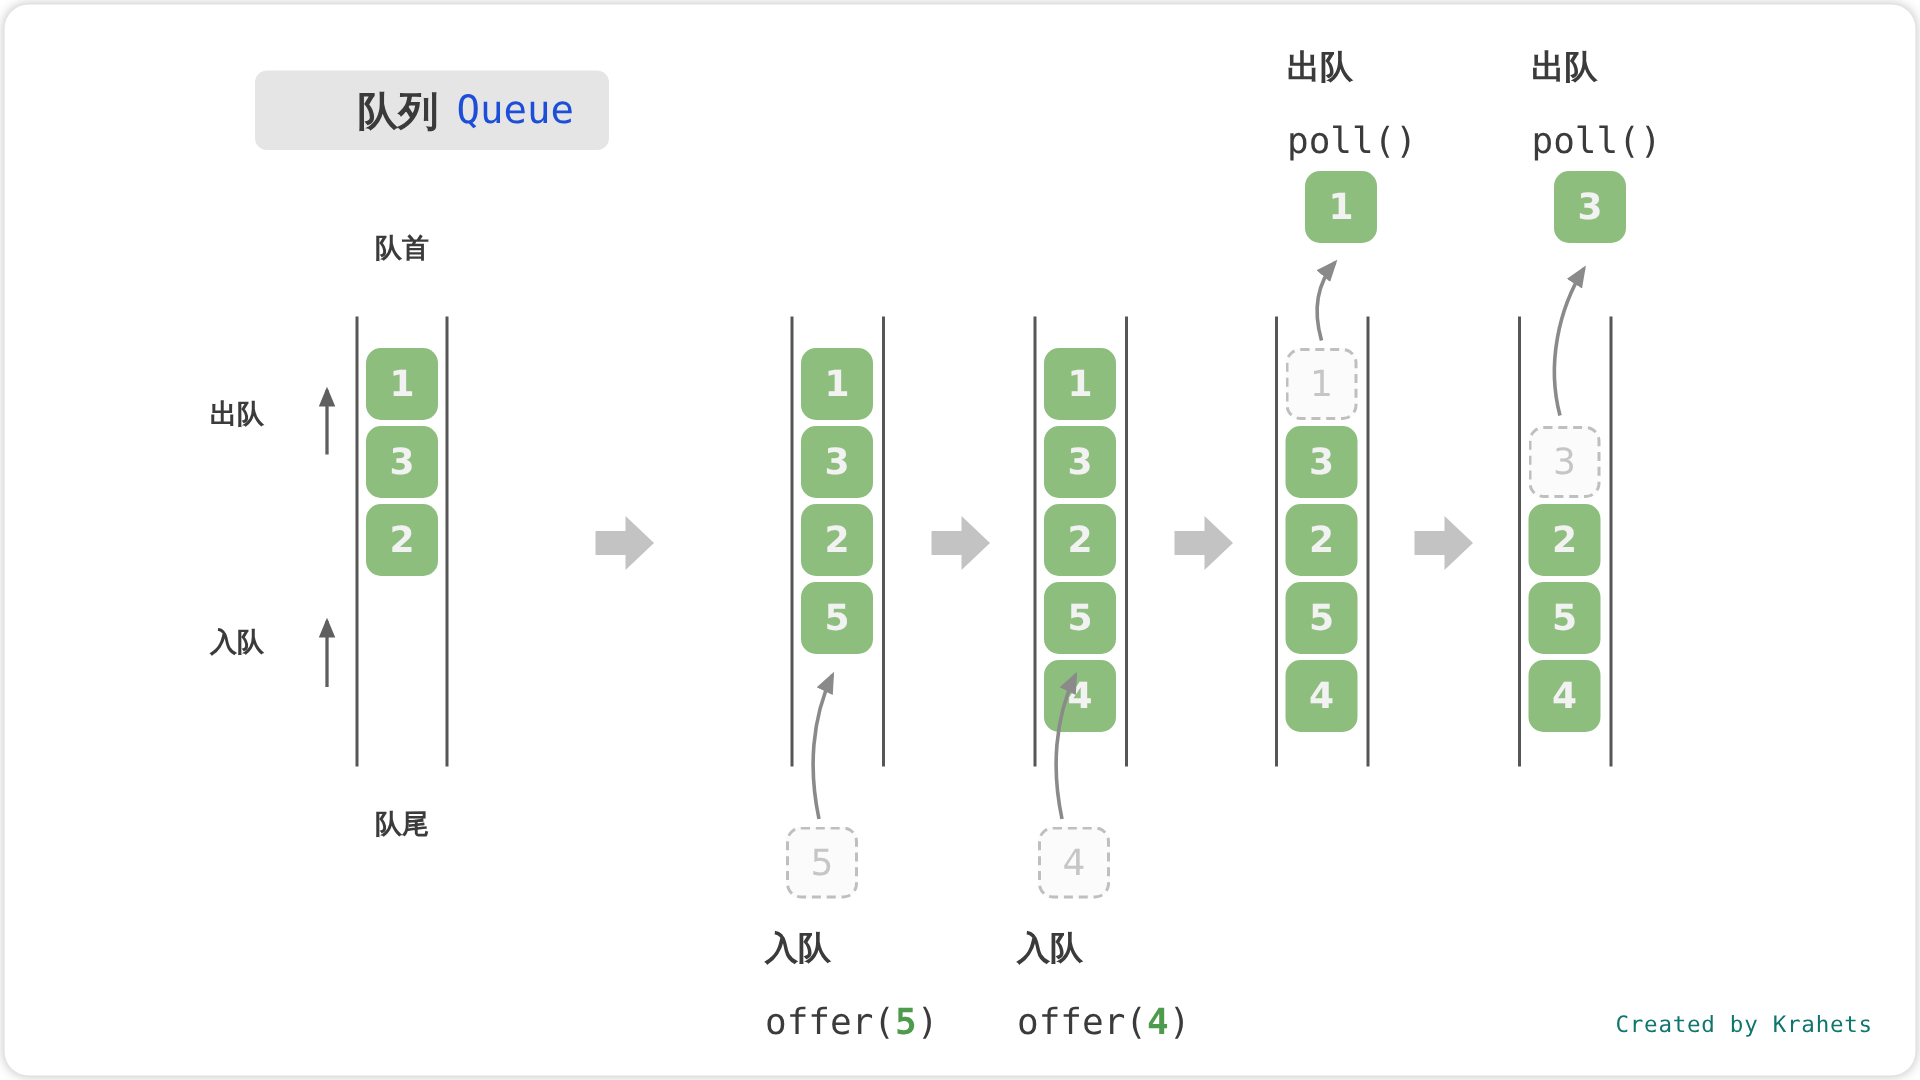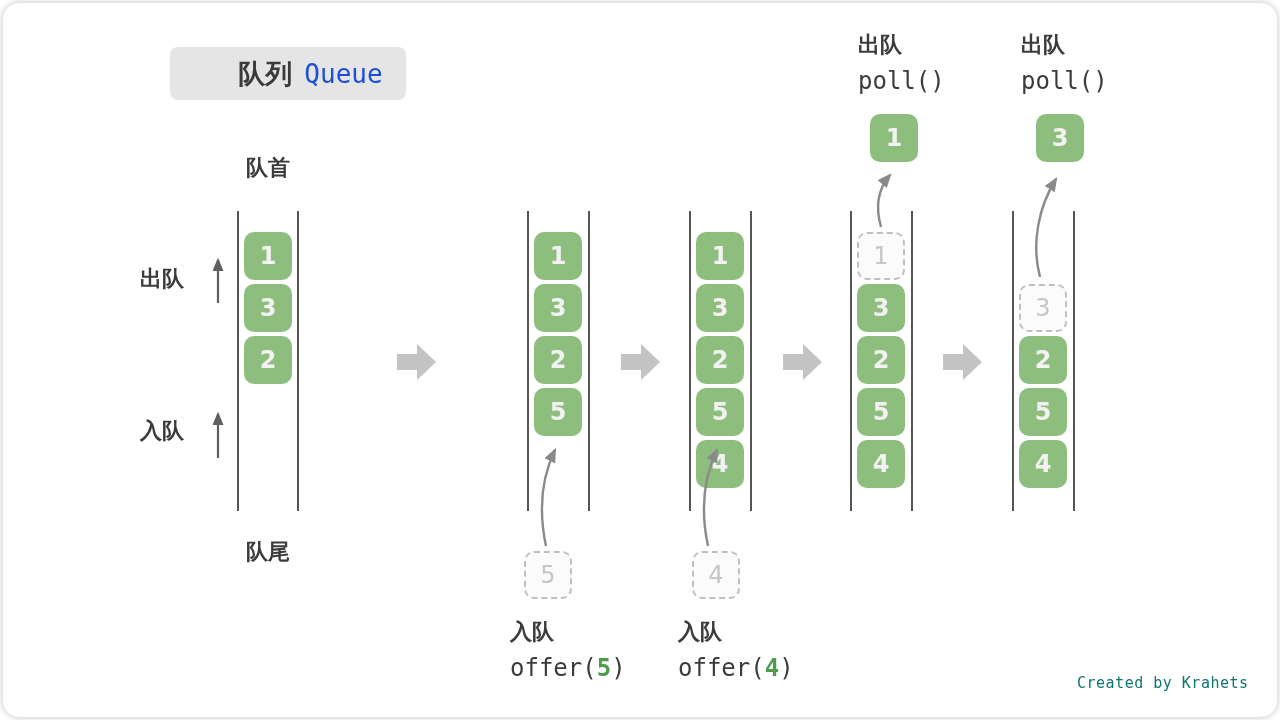--- a/index.html
+++ b/index.html
@@ -8,37 +8,37 @@
           box-shadow:0 0 7px rgba(0,0,0,0.25);}
   .abs{position:absolute;}
 
   
   .badge{left:170px;top:47px;width:191px;height:53px;background:#E5E5E5;border-radius:8px;
          display:flex;align-items:center;justify-content:center;gap:12px;padding-left:45px;}
   .badge .zh{font-weight:700;font-size:27px;color:#3A3A3A;}
   .badge .en{font-family:"DejaVu Sans Mono",monospace;font-size:26px;color:#1d4ed8;}
 
   
-  .cjk{font-weight:700;font-size:22px;color:#3B3B3B;white-space:nowrap;}
+  .cjk{font-weight:700;font-size:18px;color:#3B3B3B;white-space:nowrap;}
   .center62{width:62px;text-align:center;}
 
   
   .wall{width:2px;top:211px;height:300px;background:#565656;}
 
   
   .qbox{width:48px;height:48px;border-radius:10px;background:#8DBE7E;color:#F2F2F2;
         font-family:"DejaVu Sans",sans-serif;font-weight:700;font-size:24px;
         display:flex;align-items:center;justify-content:center;}
   .qbox.ghost{background:#FBFBFB;border:2px dashed #BFBFBF;color:#C6C6C6;
               width:44px;height:44px;font-weight:400;}
 
   
   .op{color:#3B3B3B;white-space:nowrap;}
   .op .zh{display:block;font-weight:700;font-size:22px;}
-  .op .code{display:block;font-family:"DejaVu Sans Mono",monospace;font-size:24px;margin-top:7px;}
+  .op .code{display:block;font-family:"DejaVu Sans Mono",monospace;font-size:24px;margin-top:20px;}
   .op .code .arg{color:#4E9B4E;font-weight:700;}
 
   .watermark{left:1077px;top:674px;font-family:"DejaVu Sans Mono",monospace;
              font-size:15px;color:#0f766e;letter-spacing:0.5px;text-align:center;}
 
   svg.overlay{left:0;top:0;pointer-events:none;}
 </style>
 </head>
 <body>
 

